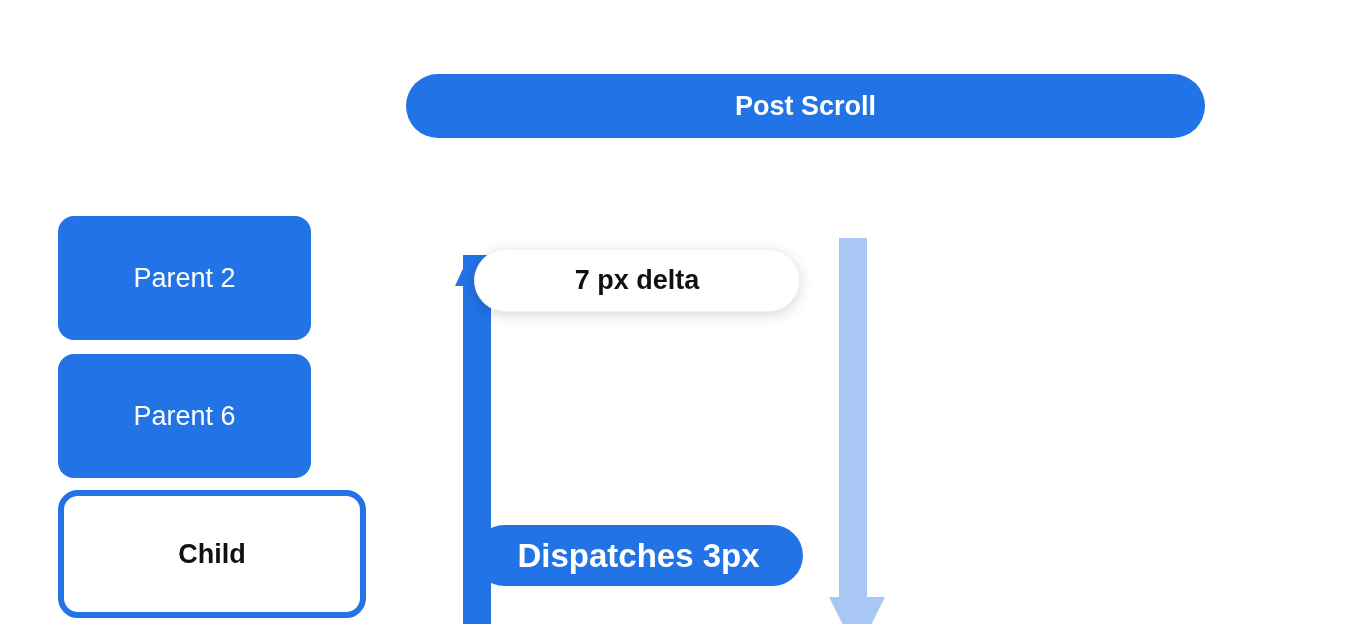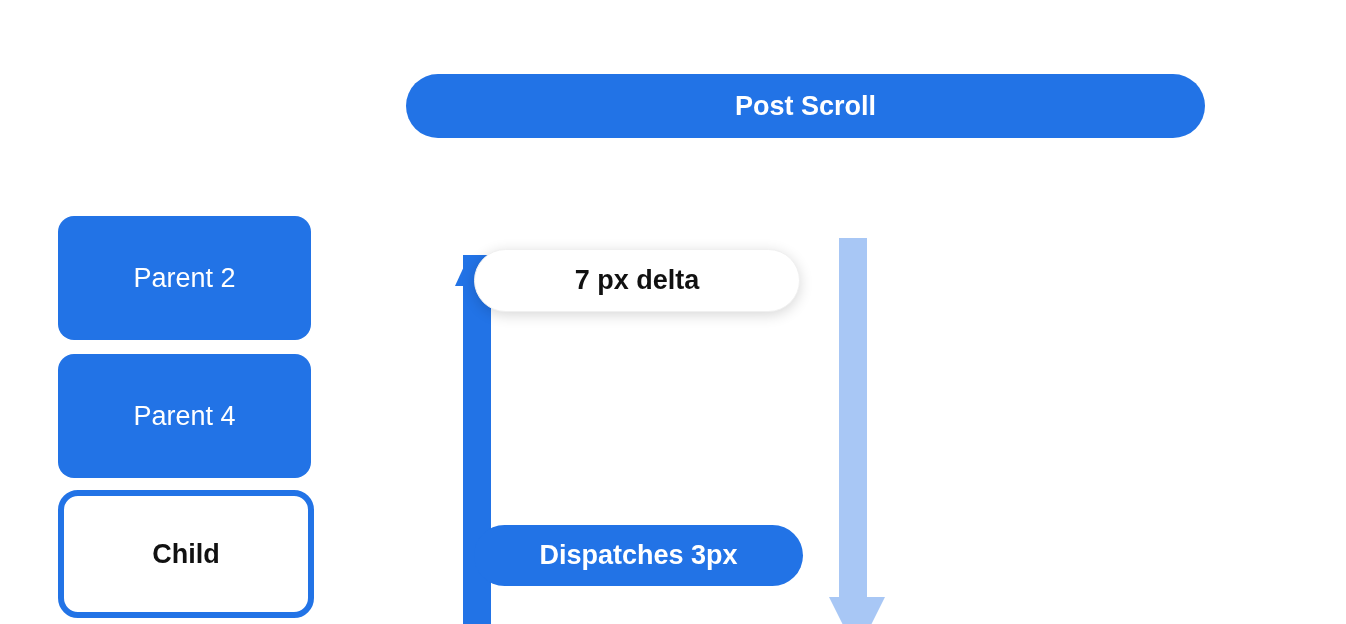--- a/index.html
+++ b/index.html
@@ -28,35 +28,35 @@
     color:var(--text-on-blue);font-size:27px;font-weight:700;
   }
   .node-blue{
     background:var(--blue);border-radius:16px;
     color:var(--text-on-blue);font-size:27px;font-weight:400;
     left:30px;width:253px;height:124px;
   }
   .node-parent2{top:188px;}
   .node-parent1{top:326px;}
   .node-child{
-    left:30px;top:462px;width:256px;height:128px;
+    left:30px;top:462px;width:308px;height:128px;
     background:#fff;border:6px solid var(--blue);border-radius:20px;
     color:var(--text-dark);font-size:27px;font-weight:600;
   }
   .delta-pill{
     left:446px;top:221px;width:326px;height:63px;
     background:#fff;border-radius:32px;
     border:1px solid #f0f0f0;
     box-shadow:0 3px 14px rgba(0,0,0,0.16);
     color:var(--text-dark);font-size:27px;font-weight:600;
   }
   .dispatch-pill{
     left:446px;top:497px;width:329px;height:61px;
     background:var(--blue);border-radius:31px;
-    color:var(--text-on-blue);font-size:27px;font-weight:700;
+    color:var(--text-on-blue);font-size:33px;font-weight:700;
   }
   .arrow{position:absolute;}
   .arrow .shaft{position:absolute;}
   .arrow .head{position:absolute;width:0;height:0;}
   
   .up-arrow .shaft{
     left:421px;top:213px;width:7px;height:372px;background:var(--blue);
   }
   .up-arrow .head{
     left:413px;top:192px;
@@ -83,21 +83,21 @@
 
   <div class="pill header-pill">
     <span class="label">Post Scroll</span>
   </div>
 
   <div class="node node-blue node-parent2">
     <span class="label">Parent 2</span>
   </div>
 
   <div class="node node-blue node-parent1">
-    <span class="label">Parent 4</span>
+    <span class="label">Parent 6</span>
   </div>
 
   <div class="node node-child">
     <span class="label">Child</span>
   </div>
 
   <div class="arrow up-arrow">
     <div class="shaft"></div>
     <div class="head"></div>
   </div>

